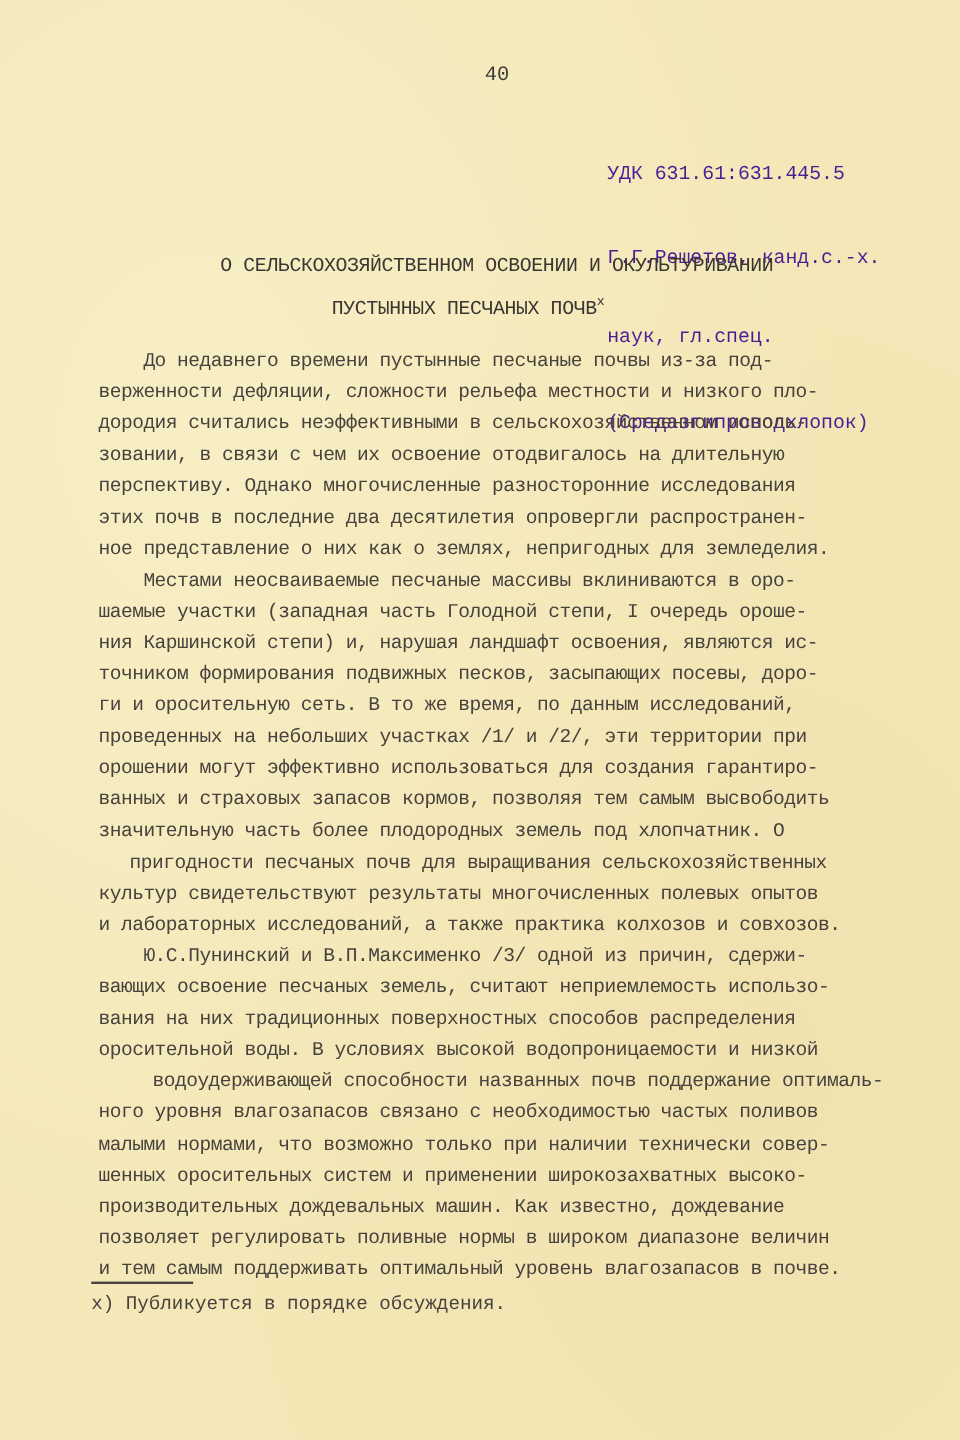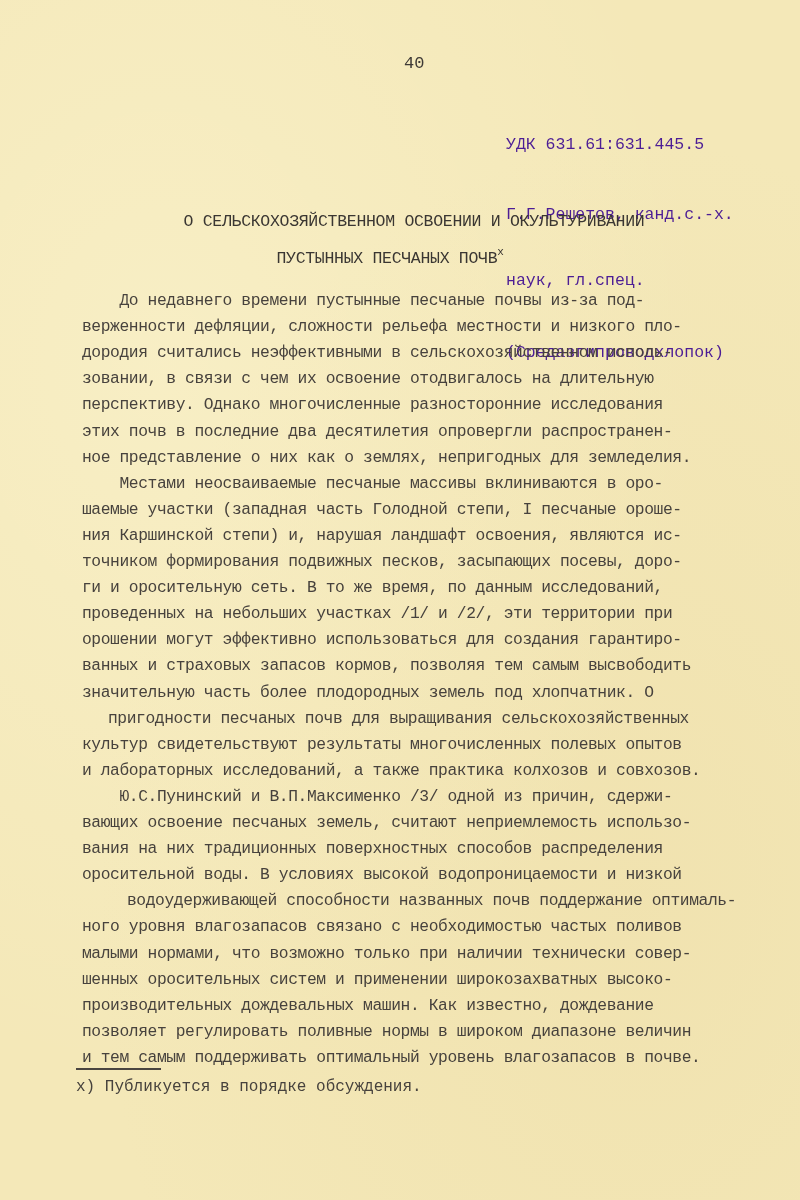--- a/index.html
+++ b/index.html
@@ -99,21 +99,21 @@
 
   <div id="body-text">
       <div class="body-line" style="top: 291px;">    До недавнего времени пустынные песчаные почвы из-за под-</div>
       <div class="body-line" style="top: 317.1px;">верженности дефляции, сложности рельефа местности и низкого пло-</div>
       <div class="body-line" style="top: 343.2px;">дородия считались неэффективными в сельскохозяйственном исполь-</div>
       <div class="body-line" style="top: 369.3px;">зовании, в связи с чем их освоение отодвигалось на длительную</div>
       <div class="body-line" style="top: 395.4px;">перспективу. Однако многочисленные разносторонние исследования</div>
       <div class="body-line" style="top: 421.5px;">этих почв в последние два десятилетия опровергли распространен-</div>
       <div class="body-line" style="top: 447.6px;">ное представление о них как о землях, непригодных для земледелия.</div>
       <div class="body-line" style="top: 473.7px;">    Местами неосваиваемые песчаные массивы вклиниваются в оро-</div>
-      <div class="body-line" style="top: 499.8px;">шаемые участки (западная часть Голодной степи, I песчаные ороше-</div>
+      <div class="body-line" style="top: 499.8px;">шаемые участки (западная часть Голодной степи, I очередь ороше-</div>
       <div class="body-line" style="top: 525.9px;">ния Каршинской степи) и, нарушая ландшафт освоения, являются ис-</div>
       <div class="body-line" style="top: 552px;">точником формирования подвижных песков, засыпающих посевы, доро-</div>
       <div class="body-line" style="top: 578.1px;">ги и оросительную сеть. В то же время, по данным исследований,</div>
       <div class="body-line" style="top: 604.2px;">проведенных на небольших участках /1/ и /2/, эти территории при</div>
       <div class="body-line" style="top: 630.3px;">орошении могут эффективно использоваться для создания гарантиро-</div>
       <div class="body-line" style="top: 656.4px;">ванных и страховых запасов кормов, позволяя тем самым высвободить</div>
       <div class="body-line" style="top: 682.5px;">значительную часть более плодородных земель под хлопчатник. О</div>
       <div class="body-line" style="top: 708.6px; margin-left: 26px;">пригодности песчаных почв для выращивания сельскохозяйственных</div>
       <div class="body-line" style="top: 734.7px;">культур свидетельствуют результаты многочисленных полевых опытов</div>
       <div class="body-line" style="top: 760.8px;">и лабораторных исследований, а также практика колхозов и совхозов.</div>

